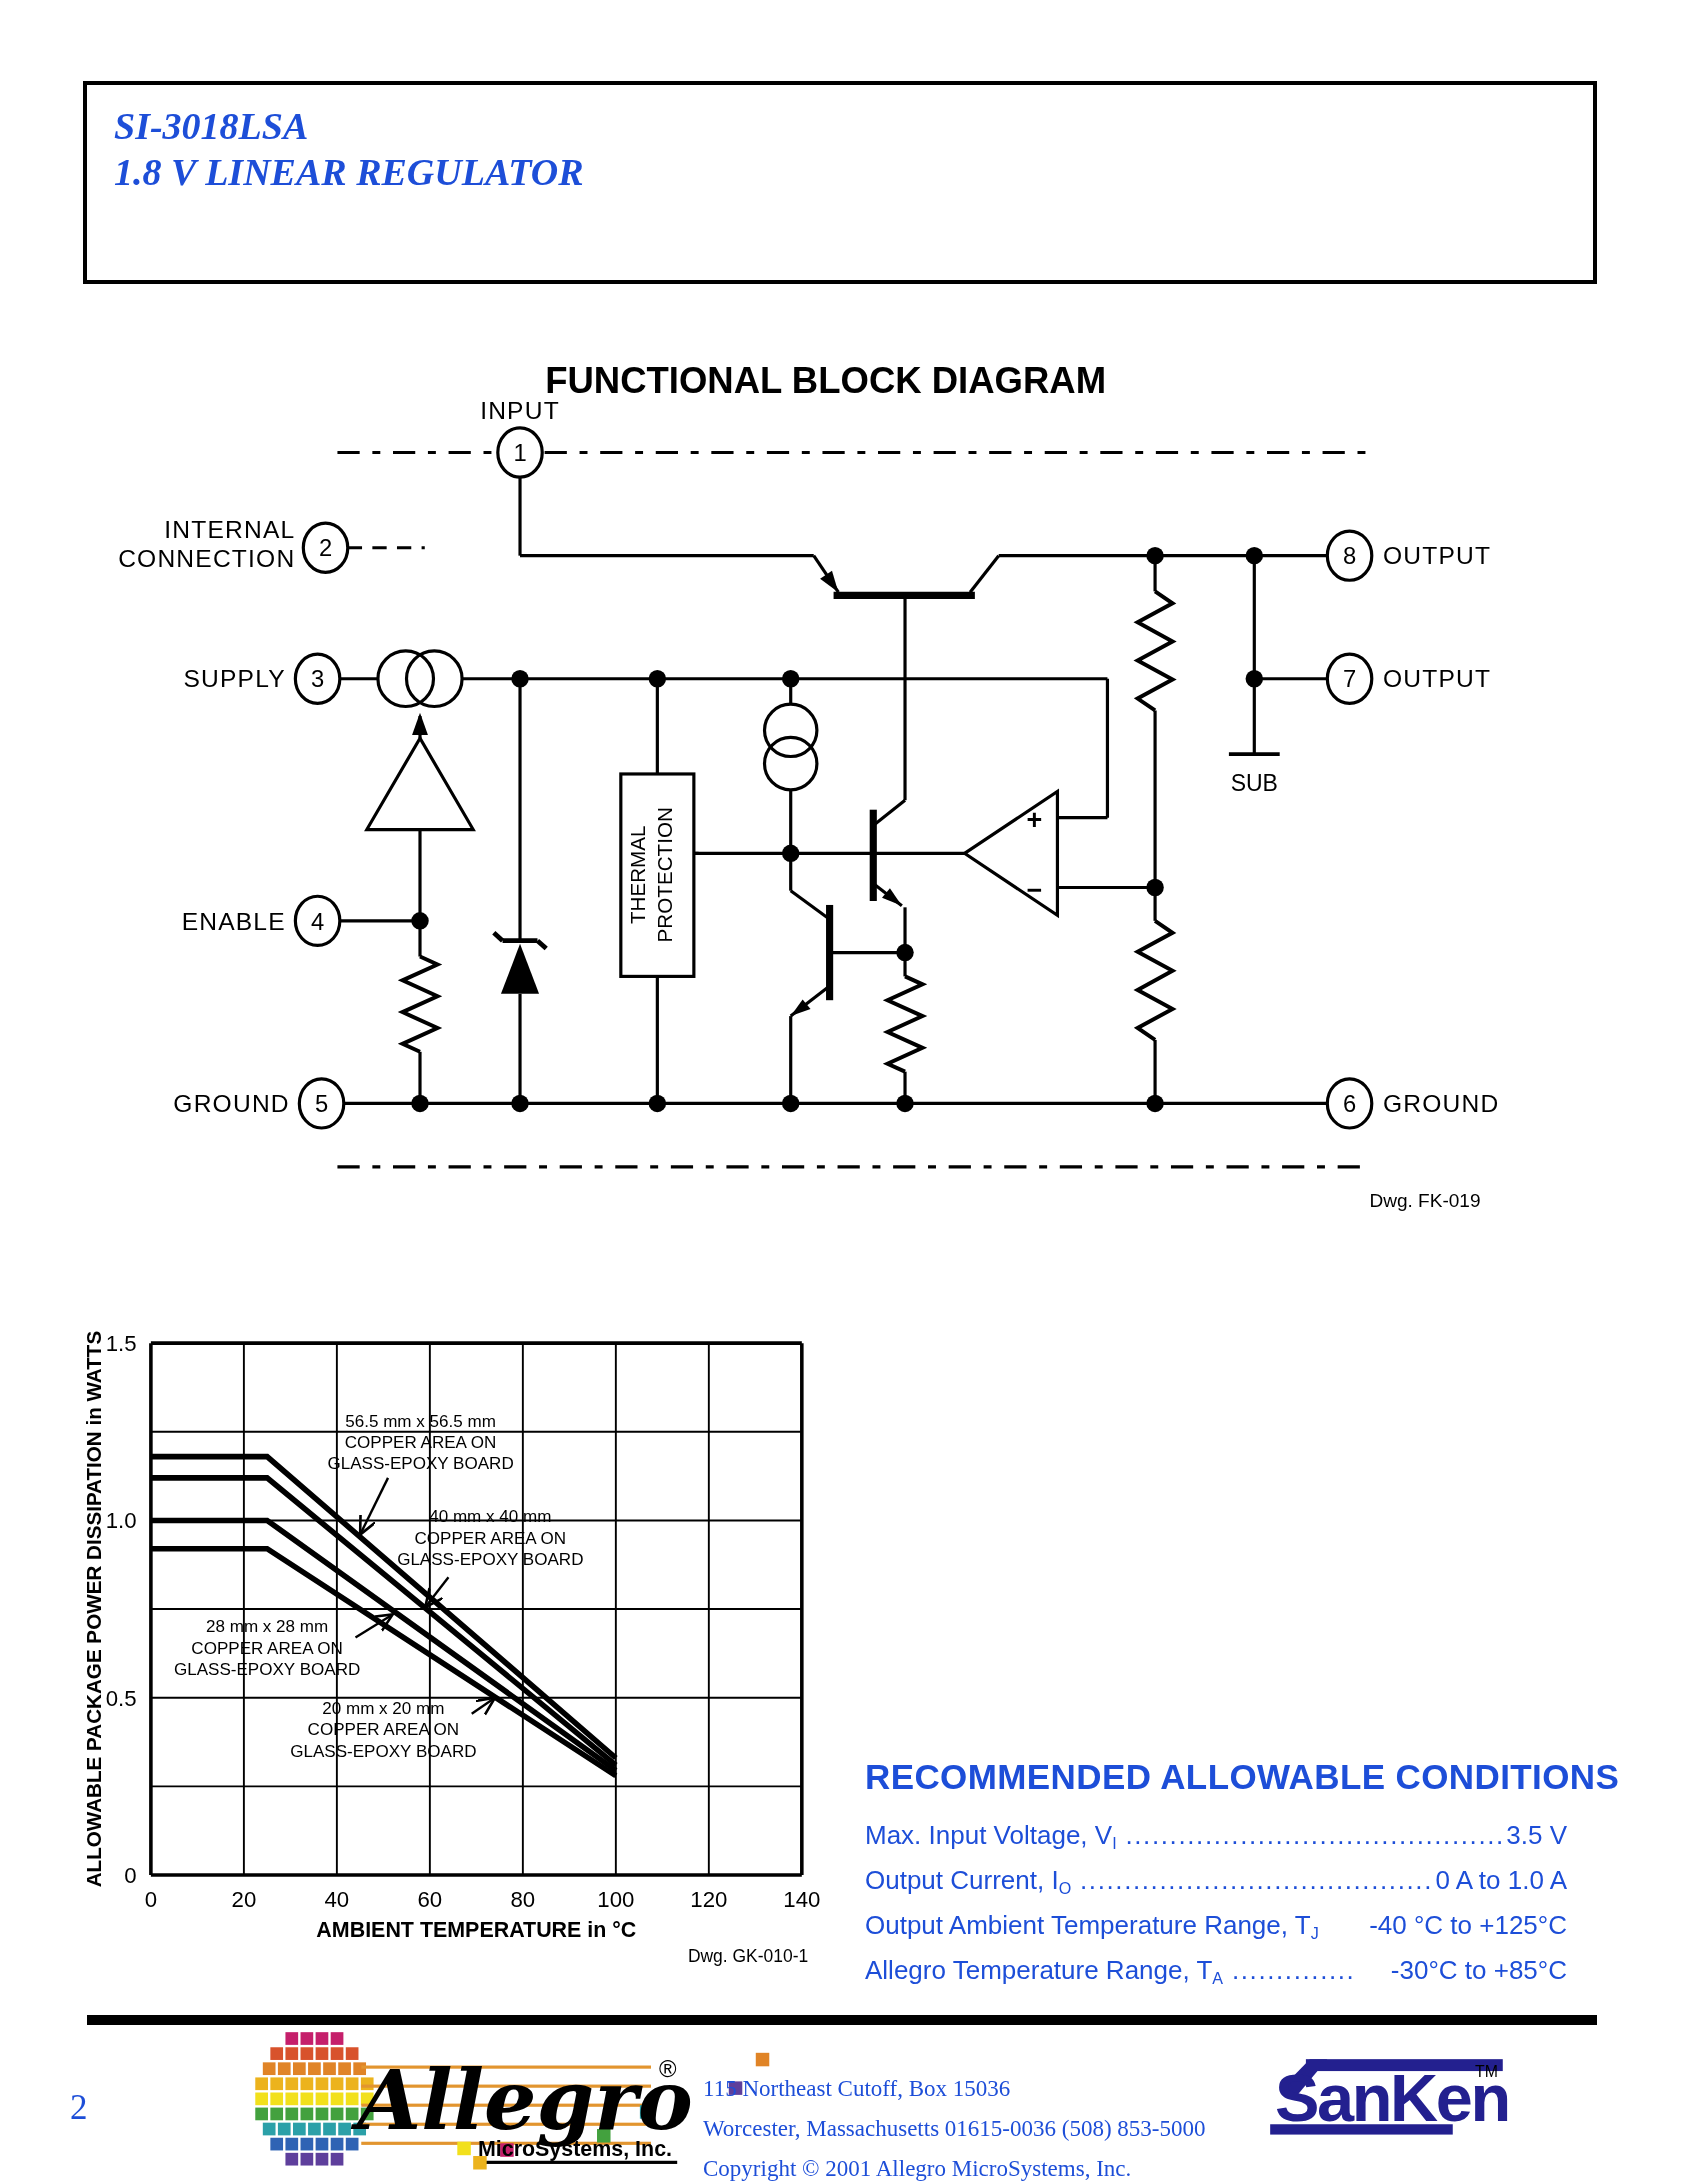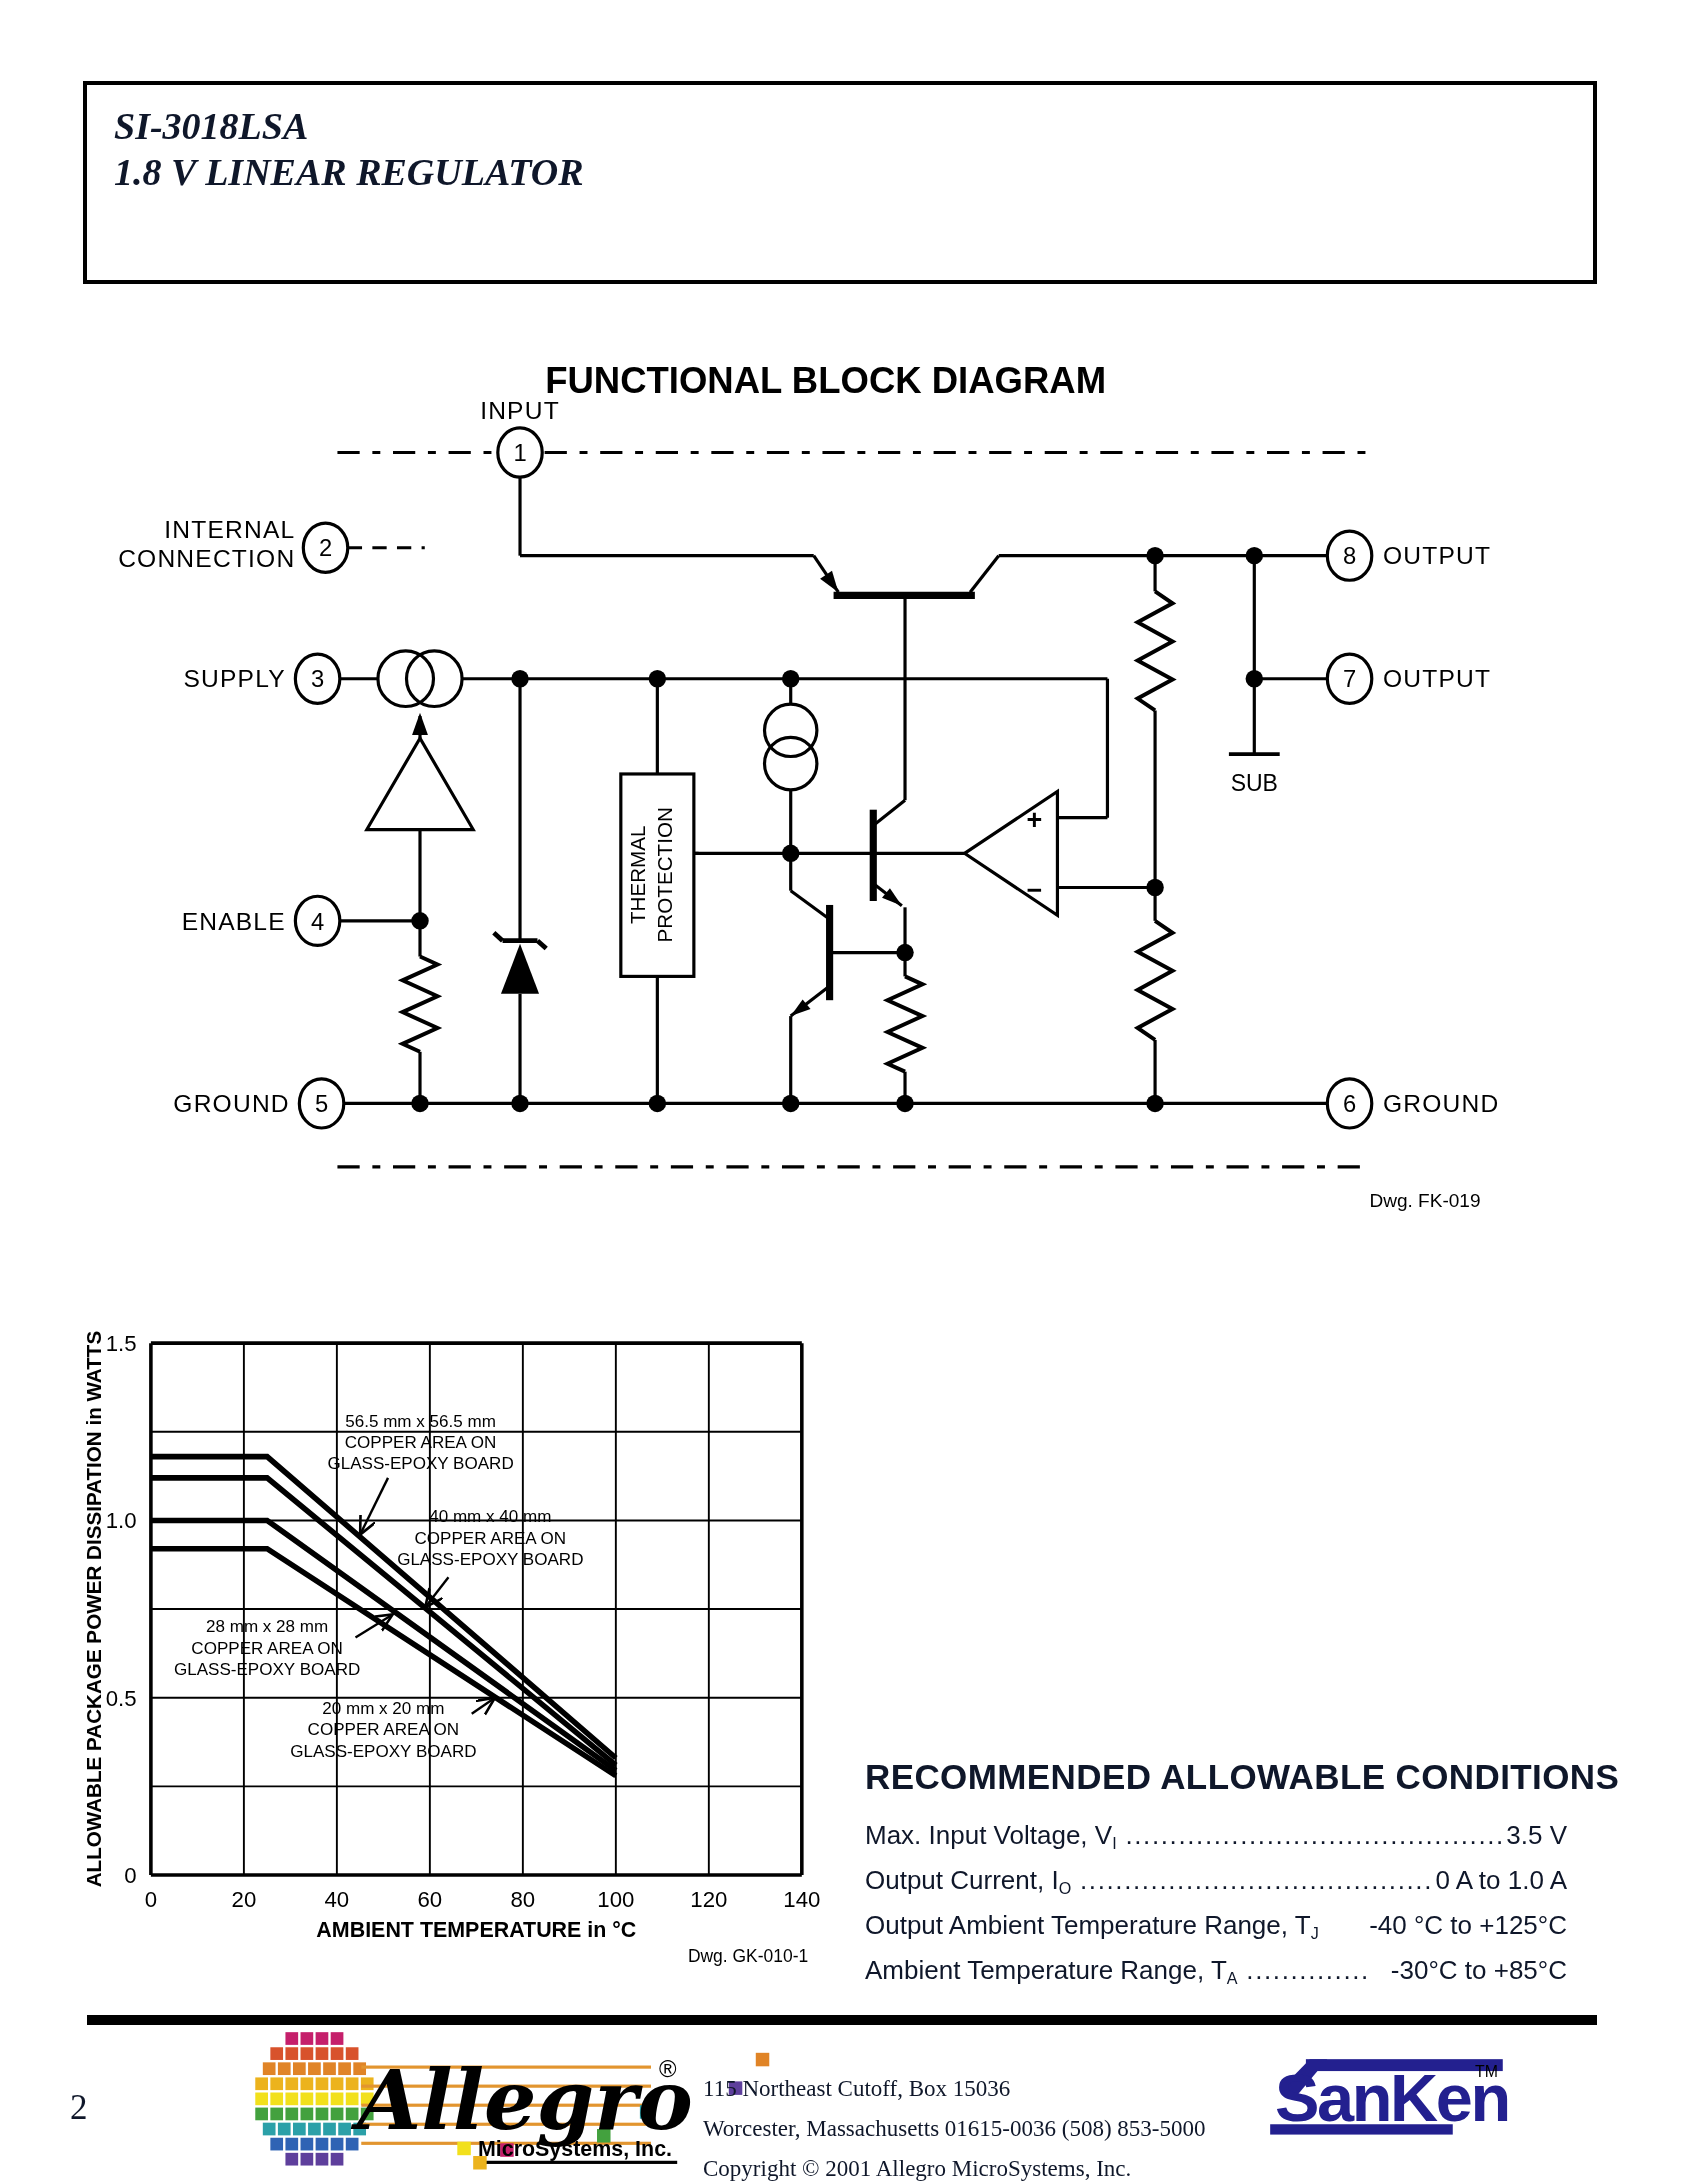--- a/index.html
+++ b/index.html
@@ -1,17 +1,17 @@
 <!DOCTYPE html>
 <html style="font-size:12.7px"><head>
 <meta charset="utf-8">
 <style>
   html,body{margin:0;padding:0;background:#888;}
   .page{position:relative;width:1687px;height:2183px;background:#ffffff;overflow:hidden;
-        font-family:"Liberation Sans",sans-serif;color:#0f172a;}
+        font-family:"Liberation Sans",sans-serif;color:#1d4ed8;}
   .abs{position:absolute;}
   
   .hdr-box{left:83px;top:81px;width:1506px;height:195px;border:4px solid #000;}
   .hdr-text{left:114px;top:103px;font-family:"Liberation Serif",serif;font-style:italic;
             font-weight:bold;font-size:38px;line-height:46px;white-space:nowrap;}
   
   .note{left:865px;top:1401px;font-size:34px;line-height:44px;}
   .rec-head{left:865px;top:1757px;font-size:35px;font-weight:bold;white-space:nowrap;letter-spacing:0.4px;}
   .specs{left:865px;top:1820px;width:702px;font-size:26px;}
   .spec-row{display:flex;align-items:baseline;height:45px;}
@@ -352,21 +352,21 @@
     </div>
     <div class="spec-row">
       <span class="spec-left"><span>Output Current, I</span><sub class="sp">O</sub><span class="dots"> .........................................</span></span>
       <span class="spec-val">0 A to 1.0 A</span>
     </div>
     <div class="spec-row">
       <span class="spec-left"><span>Output Ambient Temperature Range, T</span><sub class="sp">J</sub><span class="dots"></span></span>
       <span class="spec-val">-40 °C to +125°C</span>
     </div>
     <div class="spec-row">
-      <span class="spec-left"><span>Ambient Temperature Range, T</span><sub class="sp">A</sub><span class="dots"> ..............</span></span>
+      <span class="spec-left"><span>Allegro Temperature Range, T</span><sub class="sp">A</sub><span class="dots"> ..............</span></span>
       <span class="spec-val">-30°C to +85°C</span>
     </div>
   </div>
 
   <div class="abs foot-bar"></div>
   <div class="abs pageno">2</div>
   <div class="abs addr">
     <div>115 Northeast Cutoff, Box 15036</div>
     <div>Worcester, Massachusetts 01615-0036  (508) 853-5000</div>
     <div>Copyright © 2001 Allegro MicroSystems, Inc.</div>

